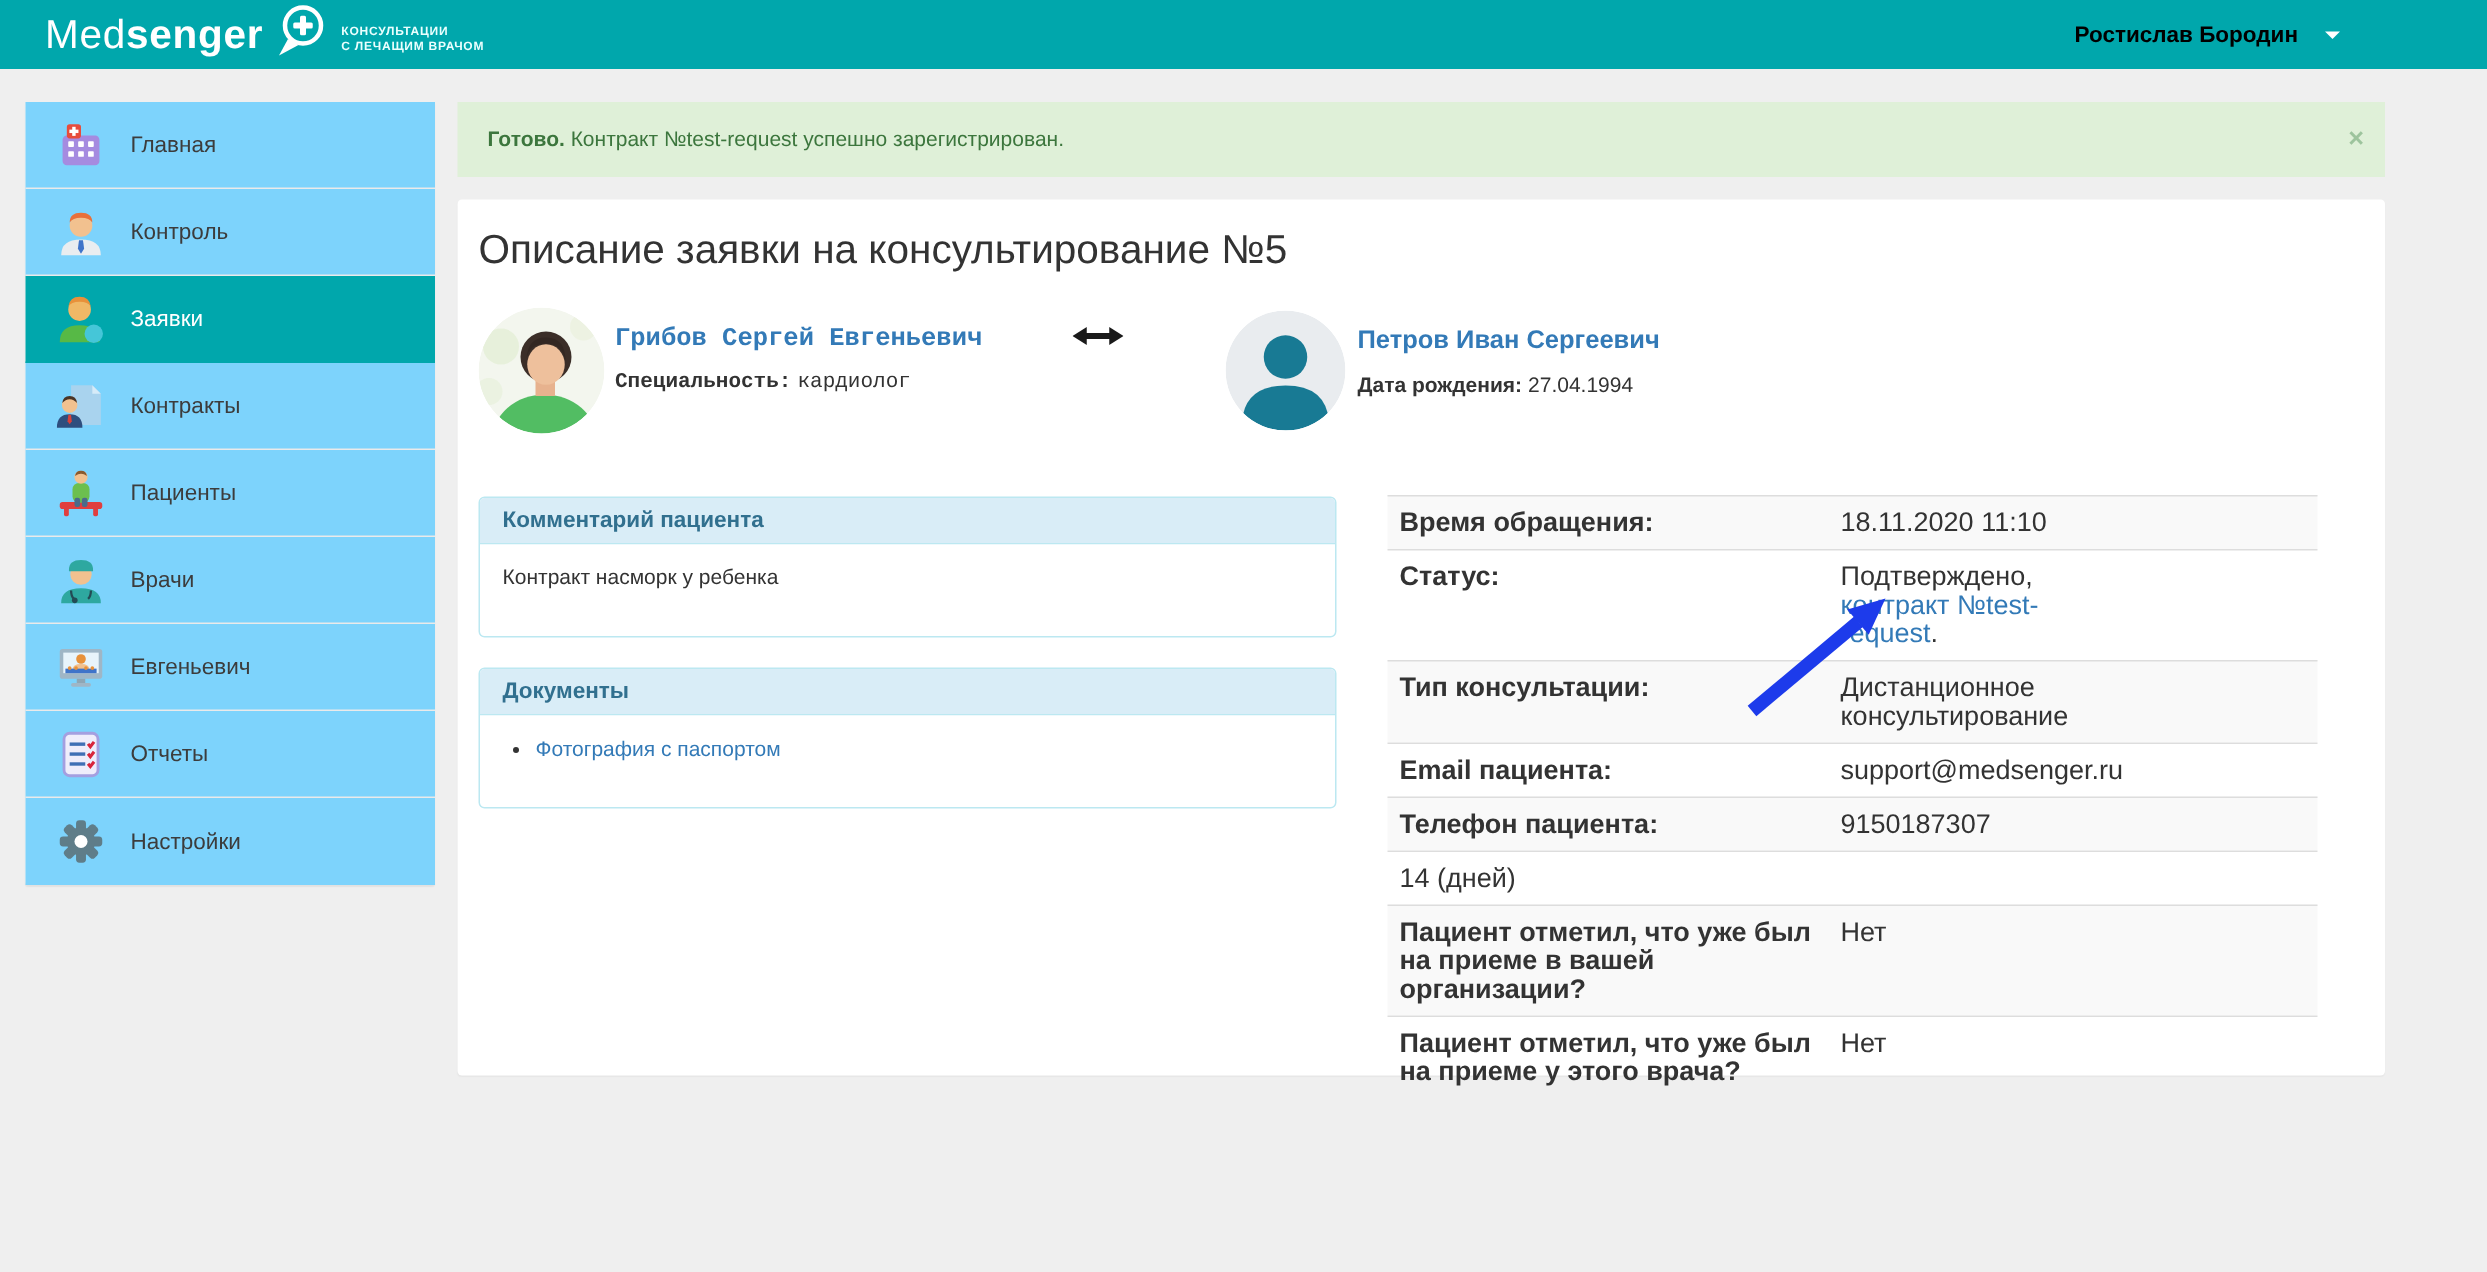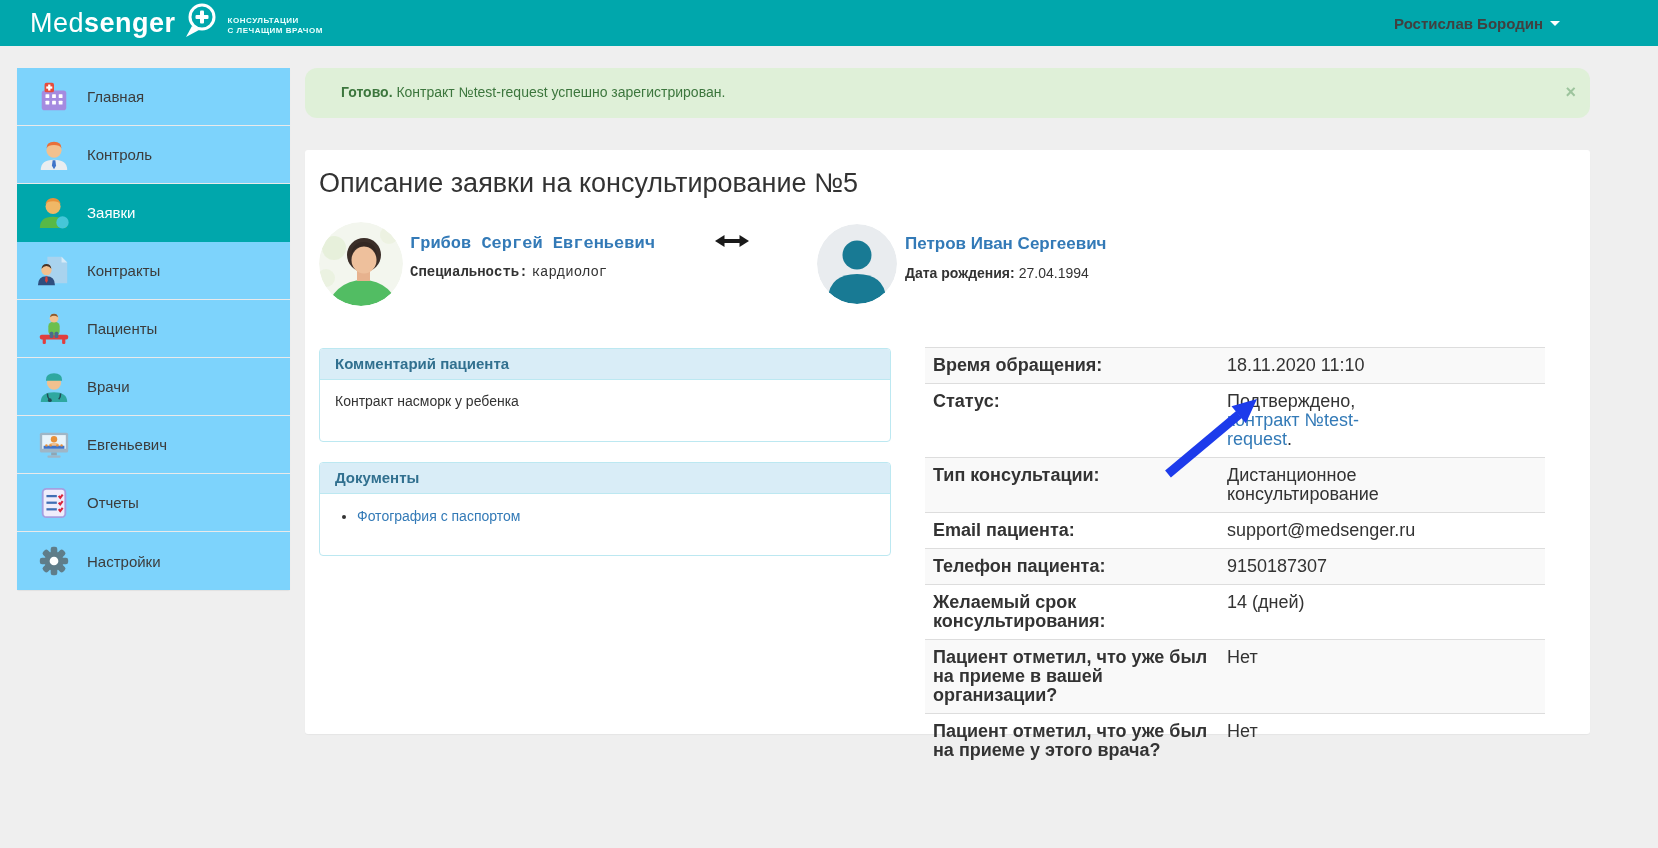--- a/index.html
+++ b/index.html
@@ -7,37 +7,37 @@
   .screen { position:relative; width:1658px; height:848px; background:#efefef; overflow:hidden; }
 
   
   .topbar { position:absolute; left:0; top:0; width:100%; height:46px; background:#00a7ac; z-index:5; }
   .brand { position:absolute; left:30px; top:3px; display:flex; align-items:flex-start; cursor:pointer; }
   .brand-text { font-size:27px; color:#fff; letter-spacing:.5px; line-height:40px; }
   .brand-light { font-weight:300; }
   .brand-bold { font-weight:700; }
   .brand-bubble { margin-left:6px; margin-top:-1px; }
   .tagline { margin-left:10px; margin-top:13px; color:#eafffe; font-size:8px; font-weight:700; letter-spacing:.5px; line-height:10px; }
-  .user-menu { position:absolute; right:98px; top:0; height:46px; display:flex; align-items:center; gap:7px; color:#404040; font-size:15px; font-weight:700; cursor:pointer; }
+  .user-menu { position:absolute; right:98px; top:0; height:46px; display:flex; align-items:center; gap:18px; color:#000000; font-size:15px; font-weight:700; cursor:pointer; }
   .caret { width:0; height:0; border-left:5px solid transparent; border-right:5px solid transparent; border-top:5px solid #fff; }
 
   
   .sidebar { position:absolute; left:17px; top:68px; width:273px; background:#fff; border-radius:2px; box-shadow:0 1px 1px rgba(0,0,0,.06); }
   .side-item { height:58px; display:flex; align-items:center; gap:16px; padding-left:20px; border-bottom:1px solid #eaeaea; background:#7dd3fc; font-size:15px; color:#3c3c3c; cursor:pointer; }
   .side-item:last-child { border-bottom:none; }
   .side-item.active { background:#00a7ac; color:#fff; border-color:#00a7ac; }
   .side-icon { width:34px; height:34px; flex:0 0 34px; }
 
   
-  .alert-success { position:absolute; left:305px; top:68px; width:1285px; height:50px; background:#dff0d8; border-radius:12px; padding:16px 36px; font-size:14px; color:#3c763d; }
+  .alert-success { position:absolute; left:305px; top:68px; width:1285px; height:50px; background:#dff0d8; border-radius:0; padding:16px 20px; font-size:14px; color:#3c763d; }
   .alert-title { font-weight:700; }
   .alert-close { position:absolute; right:14px; top:15px; color:#9dc49d; font-size:18px; font-weight:700; line-height:18px; cursor:pointer; }
 
   
-  .content-panel { position:absolute; left:305px; top:133px; width:1285px; height:584px; background:#fff; border-radius:3px; box-shadow:0 1px 1px rgba(0,0,0,.04);margin-top:17px; }
+  .content-panel { position:absolute; left:305px; top:133px; width:1285px; height:584px; background:#fff; border-radius:3px; box-shadow:0 1px 1px rgba(0,0,0,.04); }
   .page-title { position:absolute; left:14px; top:18px; font-size:27px; font-weight:400; color:#333; }
 
   .avatar { border-radius:50%; overflow:hidden; }
   .doctor-avatar { position:absolute; left:14px; top:72px; width:84px; height:84px; }
   .patient-avatar { position:absolute; left:512px; top:74px; width:80px; height:80px; }
   .person-info { position:absolute; }
   .doctor-info { left:105px; top:84px;font-family:Liberation Mono, monospace; }
   .patient-info { left:600px; top:84px; }
   .person-name { display:inline-block; color:#337ab7; font-size:17px; font-weight:700; text-decoration:none; cursor:pointer; }
   .person-meta { margin-top:11px; font-size:14px; color:#333; }
@@ -320,21 +320,20 @@
       </div>
       <div class="drow">
         <div class="dlabel">Email пациента:</div>
         <div class="dvalue">support@medsenger.ru</div>
       </div>
       <div class="drow">
         <div class="dlabel">Телефон пациента:</div>
         <div class="dvalue">9150187307</div>
       </div>
       <div class="drow">
-        <div class="dlabel">Желаемый срок консультирования:</div>
         <div class="dvalue">14 (дней)</div>
       </div>
       <div class="drow">
         <div class="dlabel">Пациент отметил, что уже был на приеме в вашей организации?</div>
         <div class="dvalue">Нет</div>
       </div>
       <div class="drow">
         <div class="dlabel">Пациент отметил, что уже был на приеме у этого врача?</div>
         <div class="dvalue">Нет</div>
       </div>

